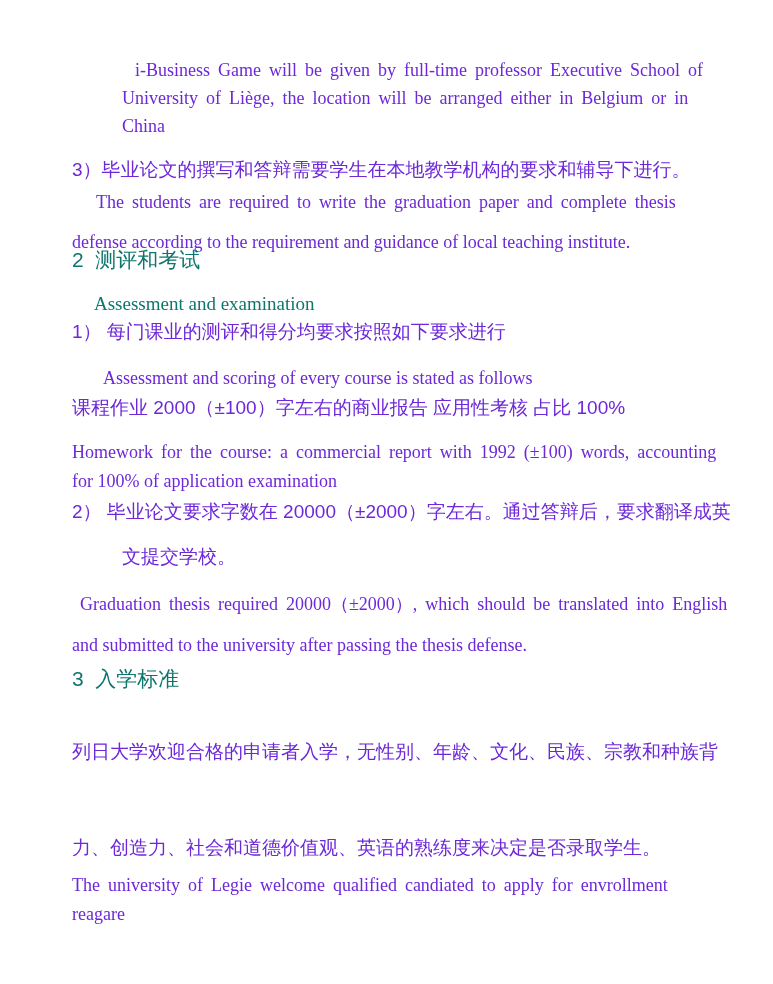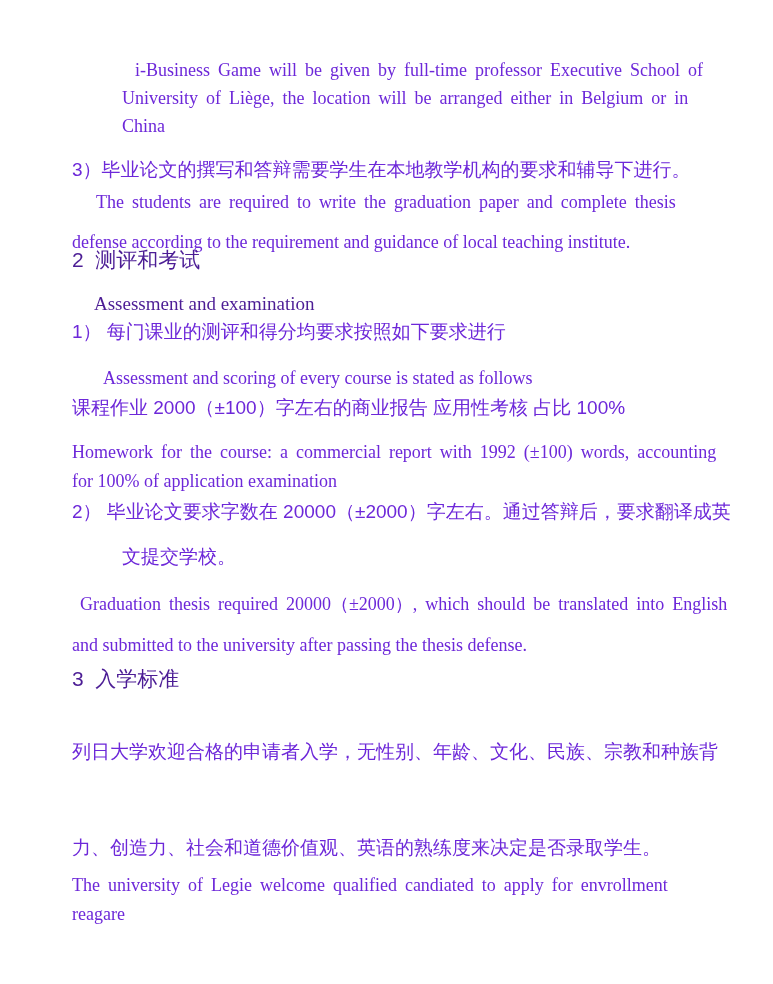--- a/index.html
+++ b/index.html
@@ -26,21 +26,21 @@
   }
   .zh {
     font-family: "Liberation Sans", sans-serif;
     font-size: 19px;
   }
   .zh-heading {
     font-family: "Liberation Sans", sans-serif;
     font-size: 21px;
   }
   .red {
-    color: #4c1d95;
+    color: #0f766e;
   }
   .stretch {
     word-spacing: 3.5px;
   }
 </style>
 </head>
 <body>
 
 <div id="page">
 

